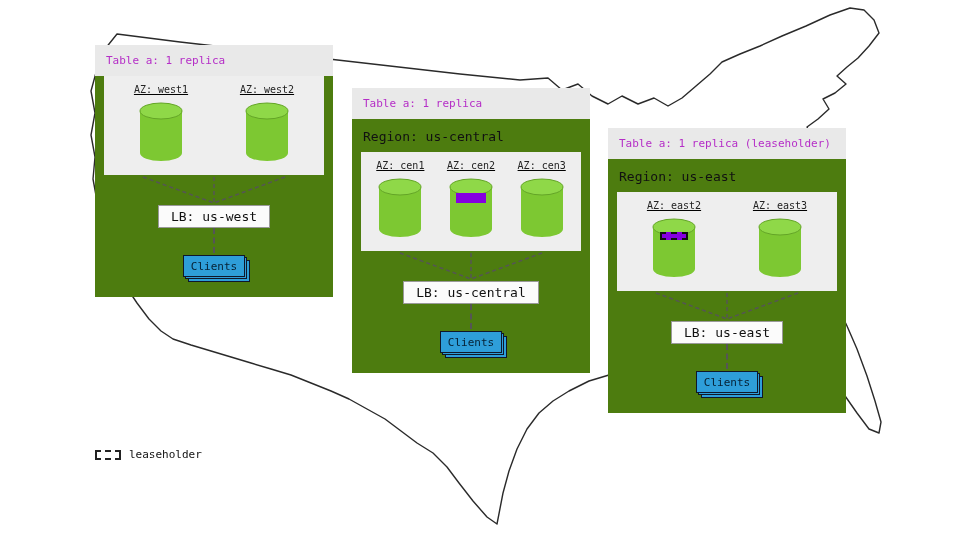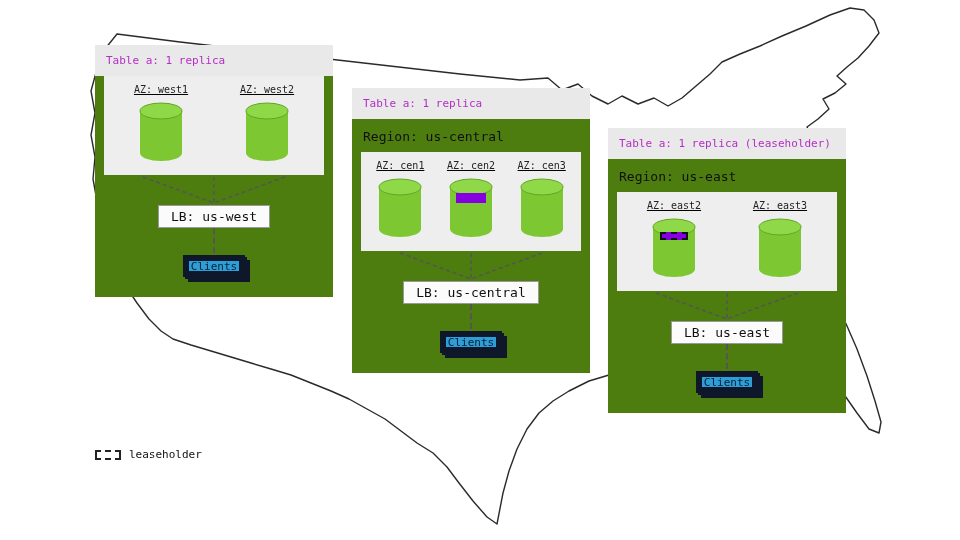--- a/index.html
+++ b/index.html
@@ -24,21 +24,21 @@
   .az-label { font-size:10px; color:#222; margin-bottom:7px; white-space:nowrap; }
   .cyl-wrap { position:relative; width:44px; height:60px; margin:0 auto; }
   .chip { position:absolute; left:7px; top:15px; width:30px; height:10px; background:#8500e0; }
   .chip.leaseholder { left:8px; top:14px; width:28px; height:8px; border:2px dashed #101010; }
 
   .connector-svg { display:block; margin:0 auto; }
   .lb-box { width:max-content; margin:0 auto; background:#fbfbfb; border:1px solid #999;
             padding:3px 12px; font-size:13px; color:#111; }
   .vline { width:0; height:25px; border-left:2px dashed #555; margin:0 auto; }
   .clients { position:relative; width:62px; height:22px; margin:2px auto 20px; }
-  .clients .layer { position:absolute; width:62px; height:22px; background:#2e9ed9; border:6px solid #0f172a; }
+  .clients .layer { position:absolute; width:62px; height:22px; background:#2e9ed9; border:1px solid #0f172a; }
   .clients .l3 { left:5px; top:5px; }
   .clients .l2 { left:2px; top:2px; }
   .clients .l1 { left:0; top:0; display:flex; align-items:center; justify-content:center;
                  font-size:11px; color:#062033; }
 
   .legend { position:absolute; left:95px; top:448px; display:flex; align-items:center; font-size:11px; color:#111; }
   .legend-swatch { display:inline-block; width:26px; height:10px; background:#fff;
                    border:2px dashed #222; margin-right:8px; }
 </style>
 </head>

